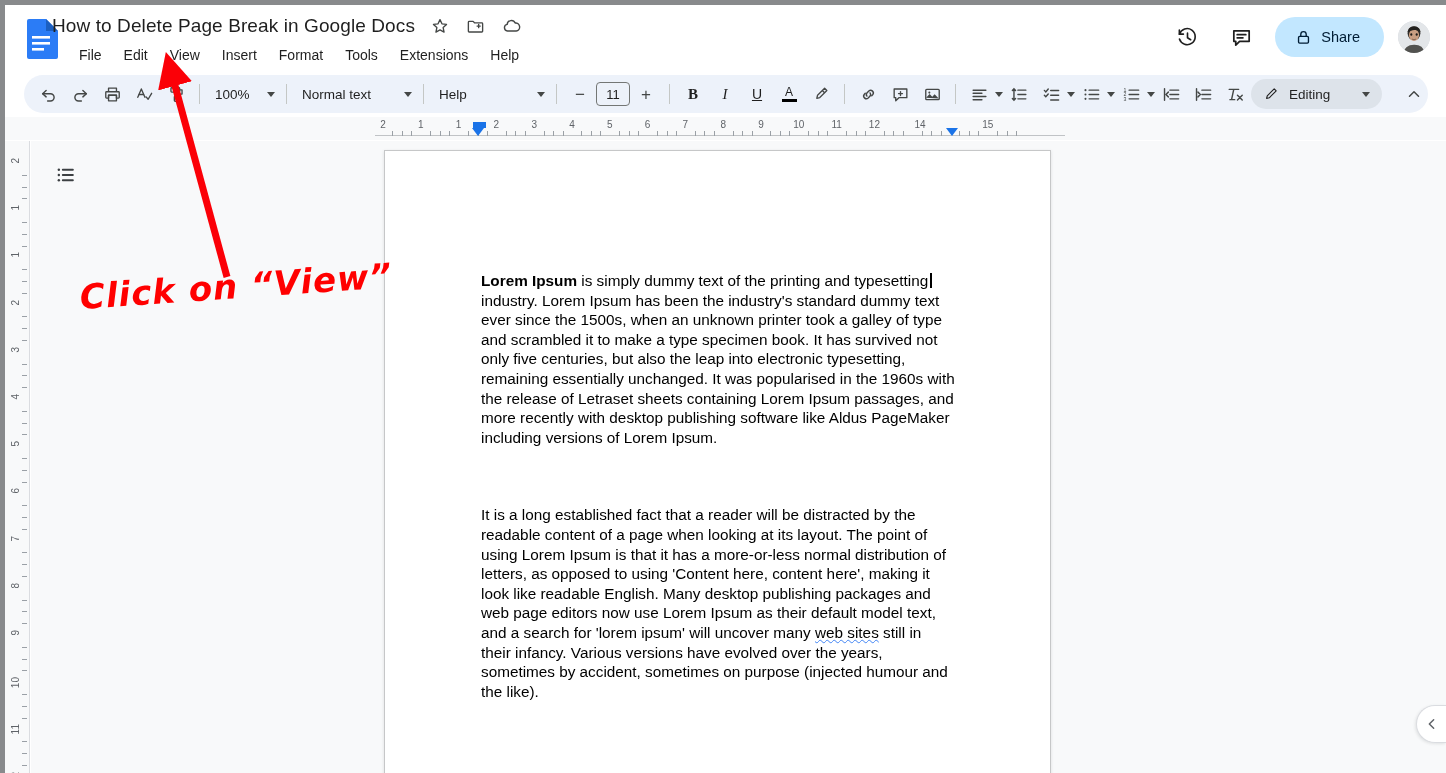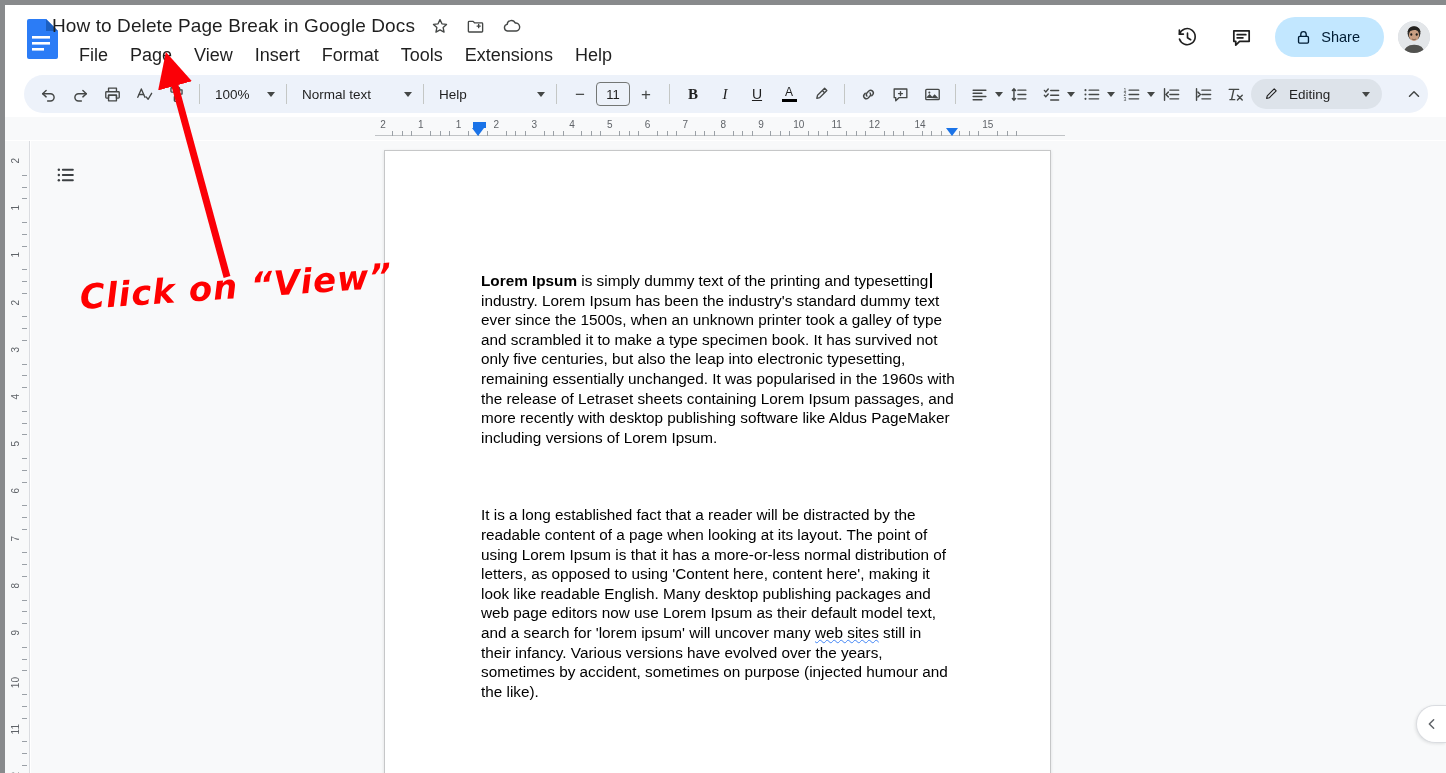--- a/index.html
+++ b/index.html
@@ -40,21 +40,21 @@
   .title-icon {
     width: 22px; height: 22px; color: #444746;
     display: flex; align-items: center; justify-content: center;
     cursor: pointer;
   }
   .menu-row {
     position: absolute; left: 63px; top: 39px;
     display: flex; gap: 0;
   }
   .menu-item {
-    font-size: 18px; color: #1f1f1f;
+    font-size: 14px; color: #1f1f1f;
     padding: 2px 11px; border-radius: 4px; cursor: pointer;
     line-height: 19px;
   }
 
   .header-right {
     position: absolute; right: 16px; top: 12px;
     display: flex; align-items: center; gap: 14px;
   }
   .hdr-icon-btn {
     width: 40px; height: 40px; border-radius: 50%;
@@ -260,21 +260,21 @@
       </span>
       <span class="title-icon">
         <svg width="20" height="20" viewBox="0 0 24 24" fill="none" stroke="#444746" stroke-width="1.7" stroke-linejoin="round">
           <path d="M6.5 18 a4 4 0 0 1 -.3 -7.9 a5 5 0 0 1 9.6 -1.6 a3.8 3.8 0 0 1 1.2 9.5 z"></path>
         </svg>
       </span>
     </div>
 
     <div class="menu-row">
       <span class="menu-item">File</span>
-      <span class="menu-item">Page</span>
+      <span class="menu-item">Edit</span>
       <span class="menu-item">View</span>
       <span class="menu-item">Insert</span>
       <span class="menu-item">Format</span>
       <span class="menu-item">Tools</span>
       <span class="menu-item">Extensions</span>
       <span class="menu-item">Help</span>
     </div>
 
     <div class="header-right">
       <div class="hdr-icon-btn">

